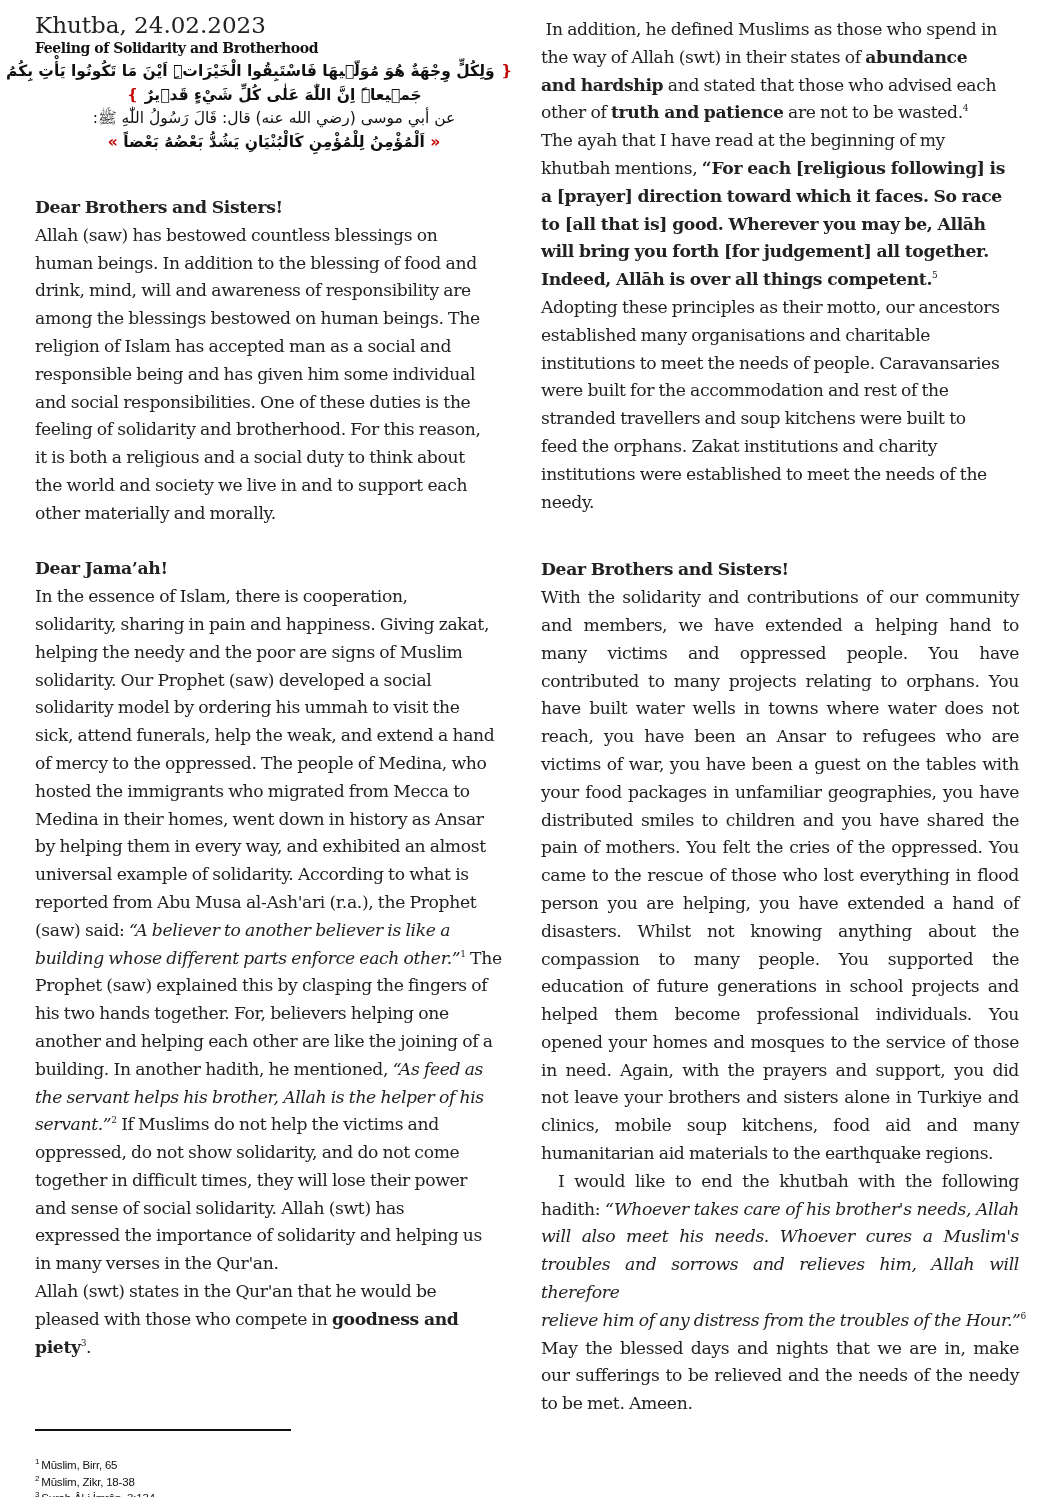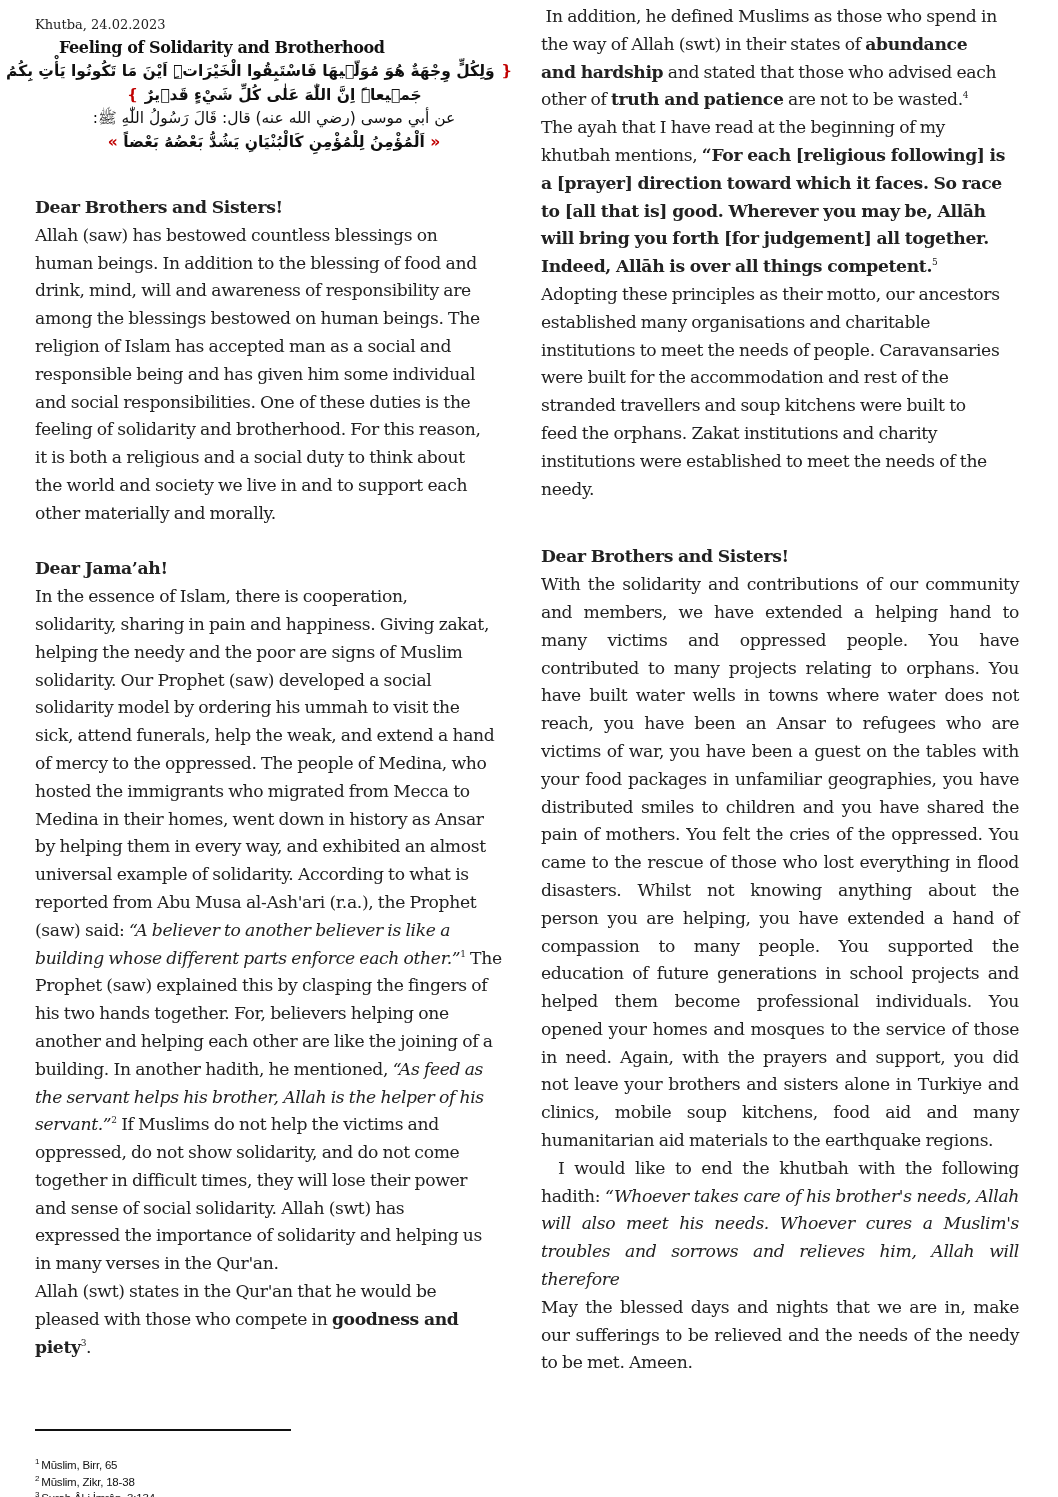--- a/index.html
+++ b/index.html
@@ -9,22 +9,22 @@
       color: #222222;
     }
     .col { position: absolute; top: 14px; }
     .col-left { left: 35px; width: 478px; }
     .col-right { left: 541px; width: 478px; }
     .line { font-size: 17.2px; line-height: 27.8px; white-space: nowrap; letter-spacing: -0.35px; word-spacing: -0.6px; }
     .just { text-align: justify; text-align-last: justify; white-space: normal; }
     .b { font-weight: bold; }
     .i { font-style: italic; }
     .sup { font-size: 9px; vertical-align: super; line-height: 0; }
-    .hdr-date { font-size: 13px; line-height: 22px; }
-    .hdr-title { font-size: 16px; line-height: 24px; font-weight: bold; color: #111; letter-spacing: -0.4px; margin-left: 24px; }
+    .hdr-date { font-size: 23px; line-height: 22px; }
+    .hdr-title { font-size: 14px; line-height: 24px; font-weight: bold; color: #111; letter-spacing: -0.4px; }
     .arabic {
       font-family: "DejaVu Sans", sans-serif; font-weight: bold;
       font-size: 15.5px; line-height: 23.5px; text-align: center;
       direction: rtl; color: #111; white-space: nowrap; width: 478px;
     }
     .arabic.plain { font-weight: normal; }
     .red { color: #c00000; }
     .gap { height: 27.8px; }
     .gap-lg { height: 40px; }
     .fn-rule { position: absolute; left: 35px; top: 1429px; width: 256px; height: 2px; background: #111; }
@@ -112,21 +112,21 @@
     <div class="line">Allah (swt) states in the Qur'an that he would be</div>
     <div class="line">
       <span>pleased with those who compete in </span><span class="b">goodness and</span>
     </div>
     <div class="line">
       <span class="b">piety</span><span class="sup">3</span><span>.</span>
     </div>
   </div>
 </div>
 
-<div class="col col-right" style="top:3px;">
+<div class="col col-right" style="top:16px;">
   <div>
     <div class="line" style="white-space:pre;"> In addition, he defined Muslims as those who spend in</div>
     <div class="line">
       <span>the way of Allah (swt) in their states of </span><span class="b">abundance</span>
     </div>
     <div class="line">
       <span class="b">and hardship</span><span> and stated that those who advised each</span>
     </div>
     <div class="line">
       <span>other of </span><span class="b">truth and patience</span><span> are not to be wasted.</span><span class="sup">4</span>
@@ -159,38 +159,41 @@
     <div class="line just">and members, we have extended a helping hand to</div>
     <div class="line just">many victims and oppressed people. You have</div>
     <div class="line just">contributed to many projects relating to orphans. You</div>
     <div class="line just">have built water wells in towns where water does not</div>
     <div class="line just">reach, you have been an Ansar to refugees who are</div>
     <div class="line just">victims of war, you have been a guest on the tables with</div>
     <div class="line just">your food packages in unfamiliar geographies, you have</div>
     <div class="line just">distributed smiles to children and you have shared the</div>
     <div class="line just">pain of mothers. You felt the cries of the oppressed. You</div>
     <div class="line just">came to the rescue of those who lost everything in flood</div>
+    <div class="line just">person you are helping, you have extended a hand of</div>
     <div class="line just">disasters. Whilst not knowing anything about the</div>
-    <div class="line just">person you are helping, you have extended a hand of</div>
     <div class="line just">compassion to many people. You supported the</div>
     <div class="line just">education of future generations in school projects and</div>
     <div class="line just">helped them become professional individuals. You</div>
     <div class="line just">opened your homes and mosques to the service of those</div>
     <div class="line just">in need. Again, with the prayers and support, you did</div>
     <div class="line just">not leave your brothers and sisters alone in Turkiye and</div>
     <div class="line just">clinics, mobile soup kitchens, food aid and many</div>
     <div class="line">humanitarian aid materials to the earthquake regions.</div>
 
     <div class="line just" style="padding-left:5px;margin-left:12px;"> I would like to end the khutbah with the following</div>
     <div class="line just">
       <span>hadith: </span>
       <span class="i">“Whoever takes care of his brother's needs, Allah</span>
     </div>
     <div class="line just i">will also meet his needs. Whoever cures a Muslim's</div>
     <div class="line just i">troubles and sorrows and relieves him, Allah will therefore</div>
+    <div class="line">
+      <span class="i">relieve him of any distress from the troubles of the Hour.”</span><span class="sup">6</span>
+    </div>
     <div class="line just">May the blessed days and nights that we are in, make</div>
     <div class="line just">our sufferings to be relieved and the needs of the needy</div>
     <div class="line">to be met. Ameen.</div>
   </div>
 </div>
 
 <div class="fn-rule"></div>
 <div class="fn fn-left">
   <div><span class="n">1</span><span>Mūslim, Birr, 65</span></div>
   <div><span class="n">2</span><span>Mūslim, Zikr, 18-38</span></div>

